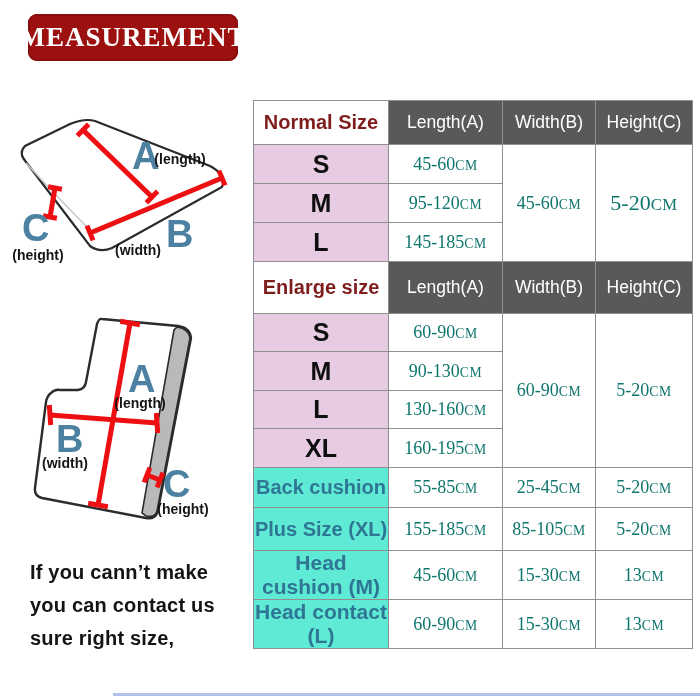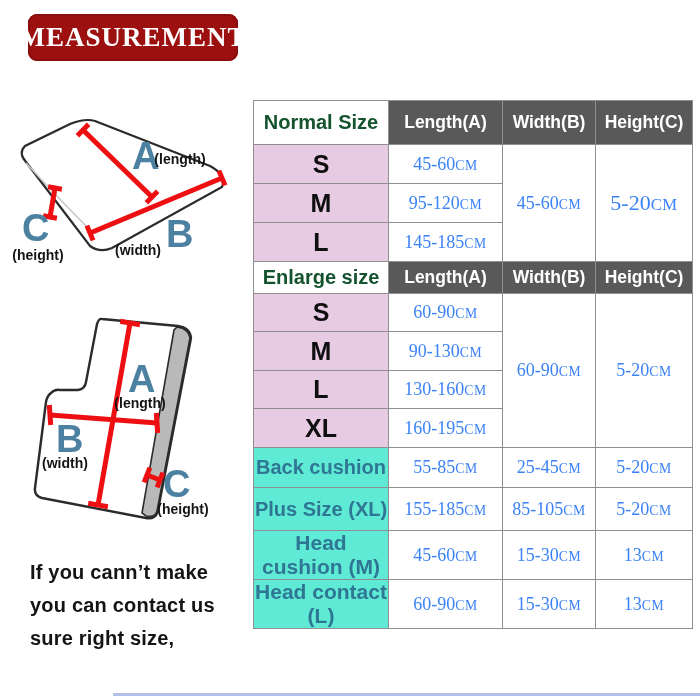--- a/index.html
+++ b/index.html
@@ -31,31 +31,31 @@
   
   .size-table {
     position:absolute; left:253px; top:100px;
     border-collapse:collapse; table-layout:fixed; background:#ffffff;
   }
   .size-table td {
     border:1px solid #8f8f8f; text-align:center; vertical-align:middle; padding:0;
     overflow:hidden;
   }
   .hdr-size {
-    color:#14532d; font-weight:bold; font-size:20px; background:#ffffff;
+    color:#7f1d1d; font-weight:bold; font-size:20px; background:#ffffff;
   }
   .hdr-dark {
-    background:#595959; color:#ffffff; font-weight:bold; font-size:17.5px;
+    background:#595959; color:#ffffff; font-weight:normal; font-size:17.5px;
   }
   .size-cell {
     background:#e6cbe3; font-weight:bold; font-size:25px; color:#0f0f0f;
     border-top:2.5px solid #ffffff; border-bottom:2.5px solid #ffffff;
   }
   .val {
-    font-family:"Liberation Serif", serif; font-size:18px; color:#3b82f6; background:#ffffff;
+    font-family:"Liberation Serif", serif; font-size:18px; color:#0f766e; background:#ffffff;
   }
   .val .cm { font-size:0.76em; letter-spacing:0.5px; }
   .extra-label { color:#2f7694; font-weight:bold; background:#5eead4; }
   .extra-big   { font-size:20px; }
   .extra-small { font-size:21px; }
   
   .bottom-line {
     position:absolute; left:113px; top:693px; width:587px; height:3px;
     background:#b3c1ea;
   }
@@ -150,21 +150,21 @@
       </tr>
       <tr style="height:39px">
         <td class="size-cell">M</td>
         <td class="val">95-120<span class="cm">CM</span></td>
       </tr>
       <tr style="height:39px">
         <td class="size-cell">L</td>
         <td class="val">145-185<span class="cm">CM</span></td>
       </tr>
 
-      <tr style="height:32px">
+      <tr style="height:52px">
         <td class="hdr-size">Enlarge size</td>
         <td class="hdr-dark">Length(A)</td>
         <td class="hdr-dark">Width(B)</td>
         <td class="hdr-dark">Height(C)</td>
       </tr>
       <tr style="height:38px">
         <td class="size-cell">S</td>
         <td class="val">60-90<span class="cm">CM</span></td>
         <td class="val" rowspan="4">60-90<span class="cm">CM</span></td>
         <td class="val" rowspan="4">5-20<span class="cm">CM</span></td>

